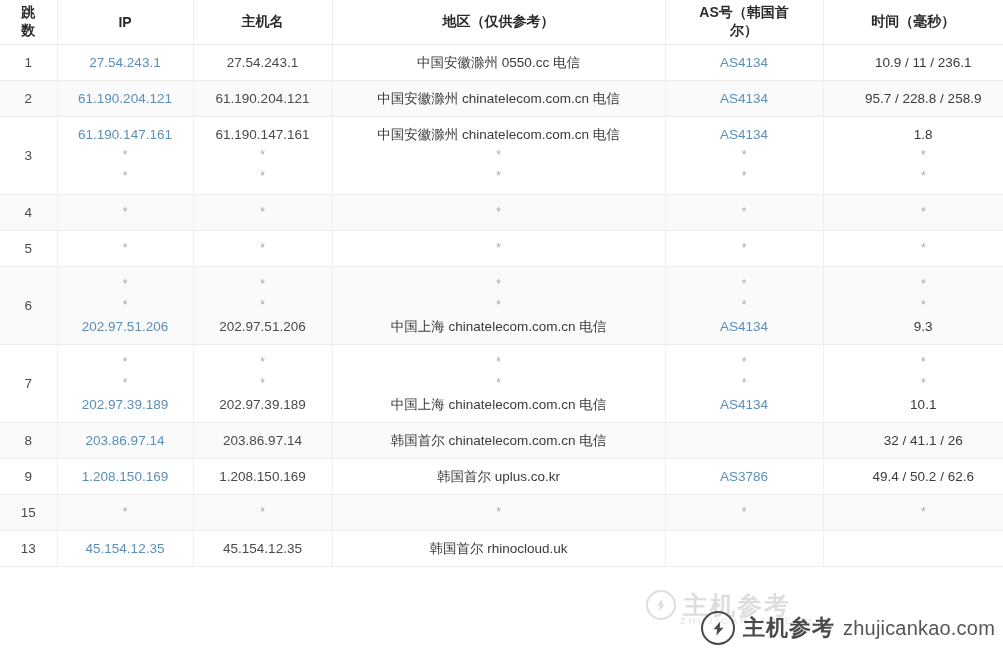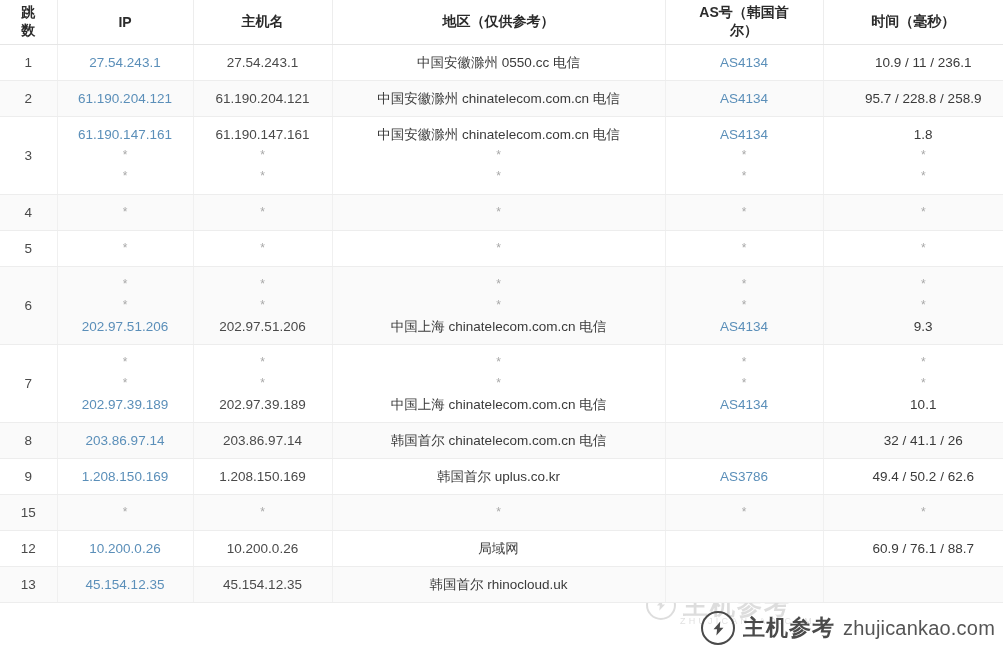--- a/index.html
+++ b/index.html
@@ -502,40 +502,20 @@
         </td>
         <td>
           <span class="cellline star">*</span>
         </td>
         <td>
           <span class="cellline star">*</span>
         </td>
       </tr>
       <tr>
         <td>
-          <span class="hop cellline">12</span>
-        </td>
-        <td>
-          <span class="cellline link">10.200.0.26</span>
-        </td>
-        <td>
-          <span class="cellline mono-ip">10.200.0.26</span>
-        </td>
-        <td>
-          <span class="cellline geo">局域网</span>
-        </td>
-        <td>
-          <span class="cellline empty link"></span>
-        </td>
-        <td>
-          <span class="cellline time">60.9 / 76.1 / 88.7</span>
-        </td>
-      </tr>
-      <tr>
-        <td>
           <span class="hop cellline">13</span>
         </td>
         <td>
           <span class="cellline link">45.154.12.35</span>
         </td>
         <td>
           <span class="cellline mono-ip">45.154.12.35</span>
         </td>
         <td>
           <span class="cellline geo">韩国首尔 rhinocloud.uk</span>

